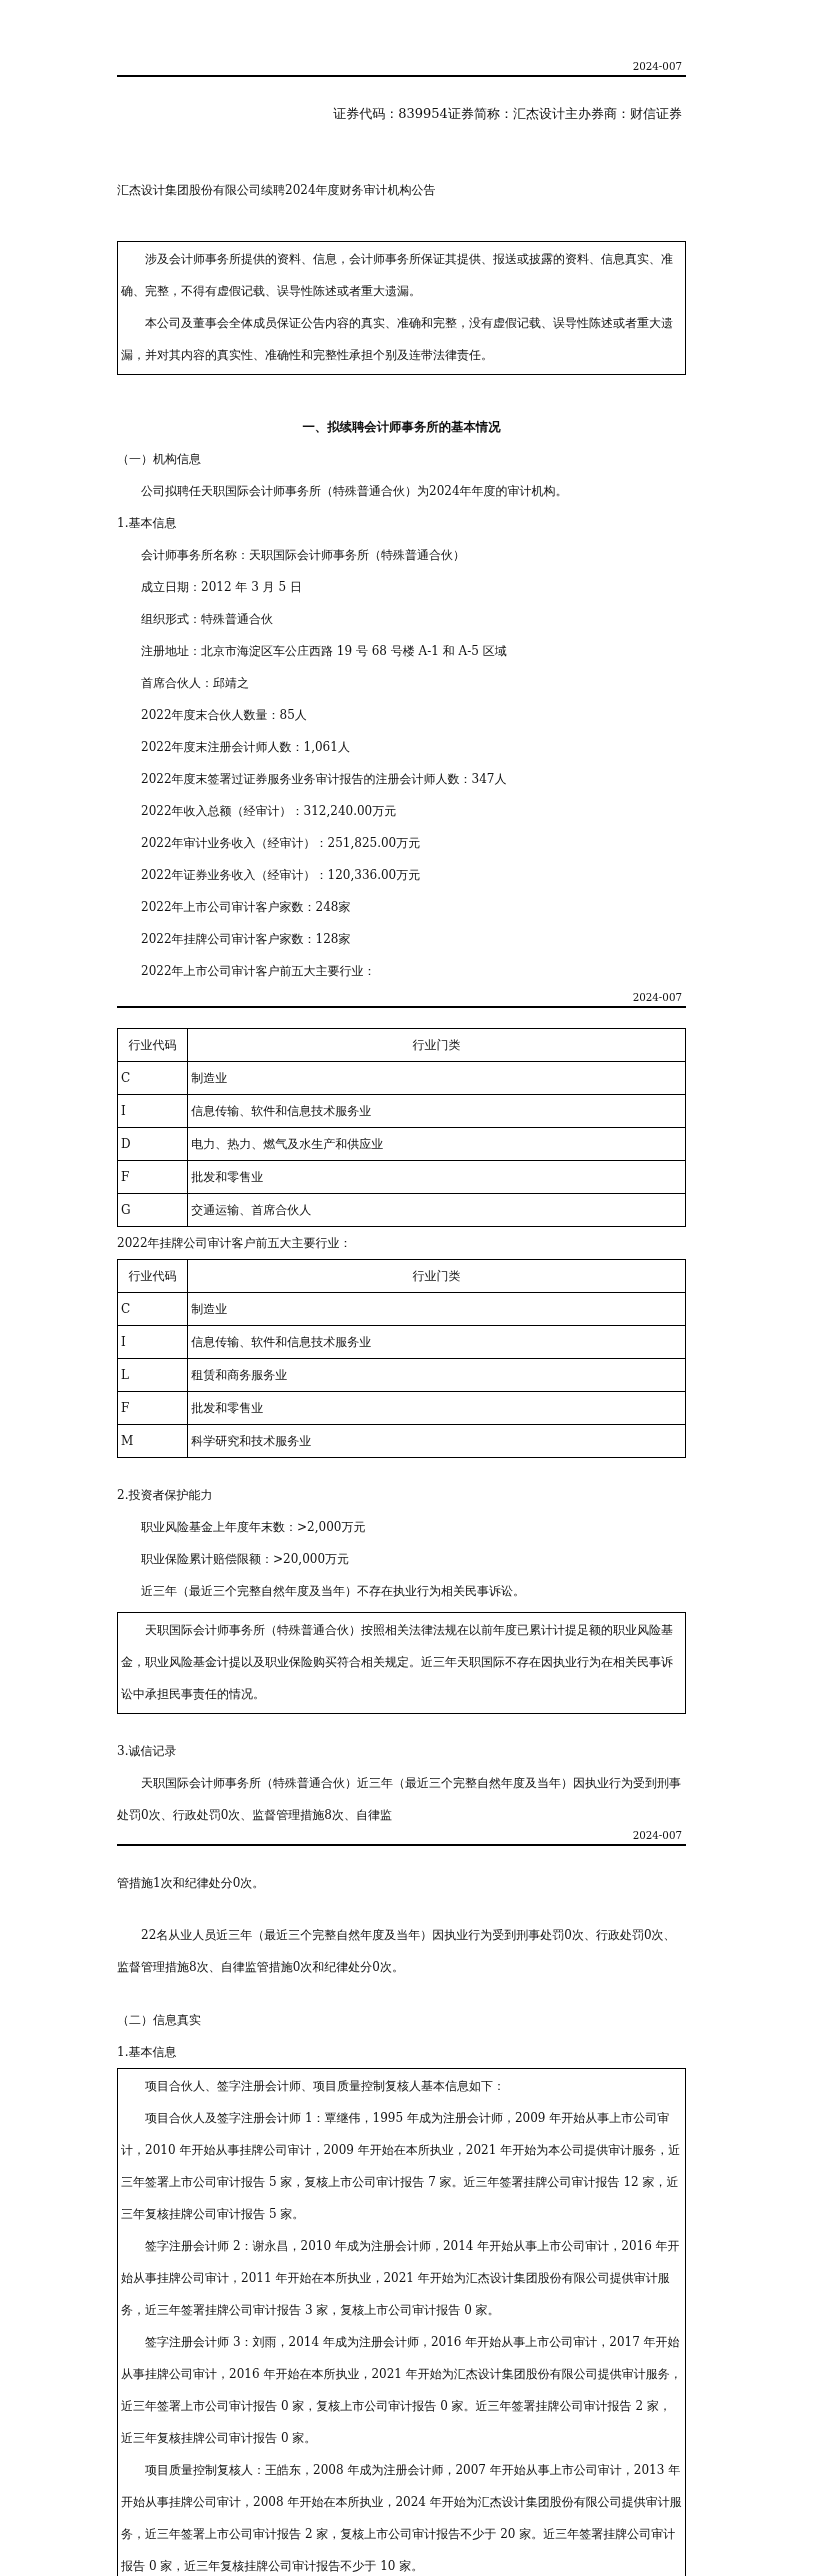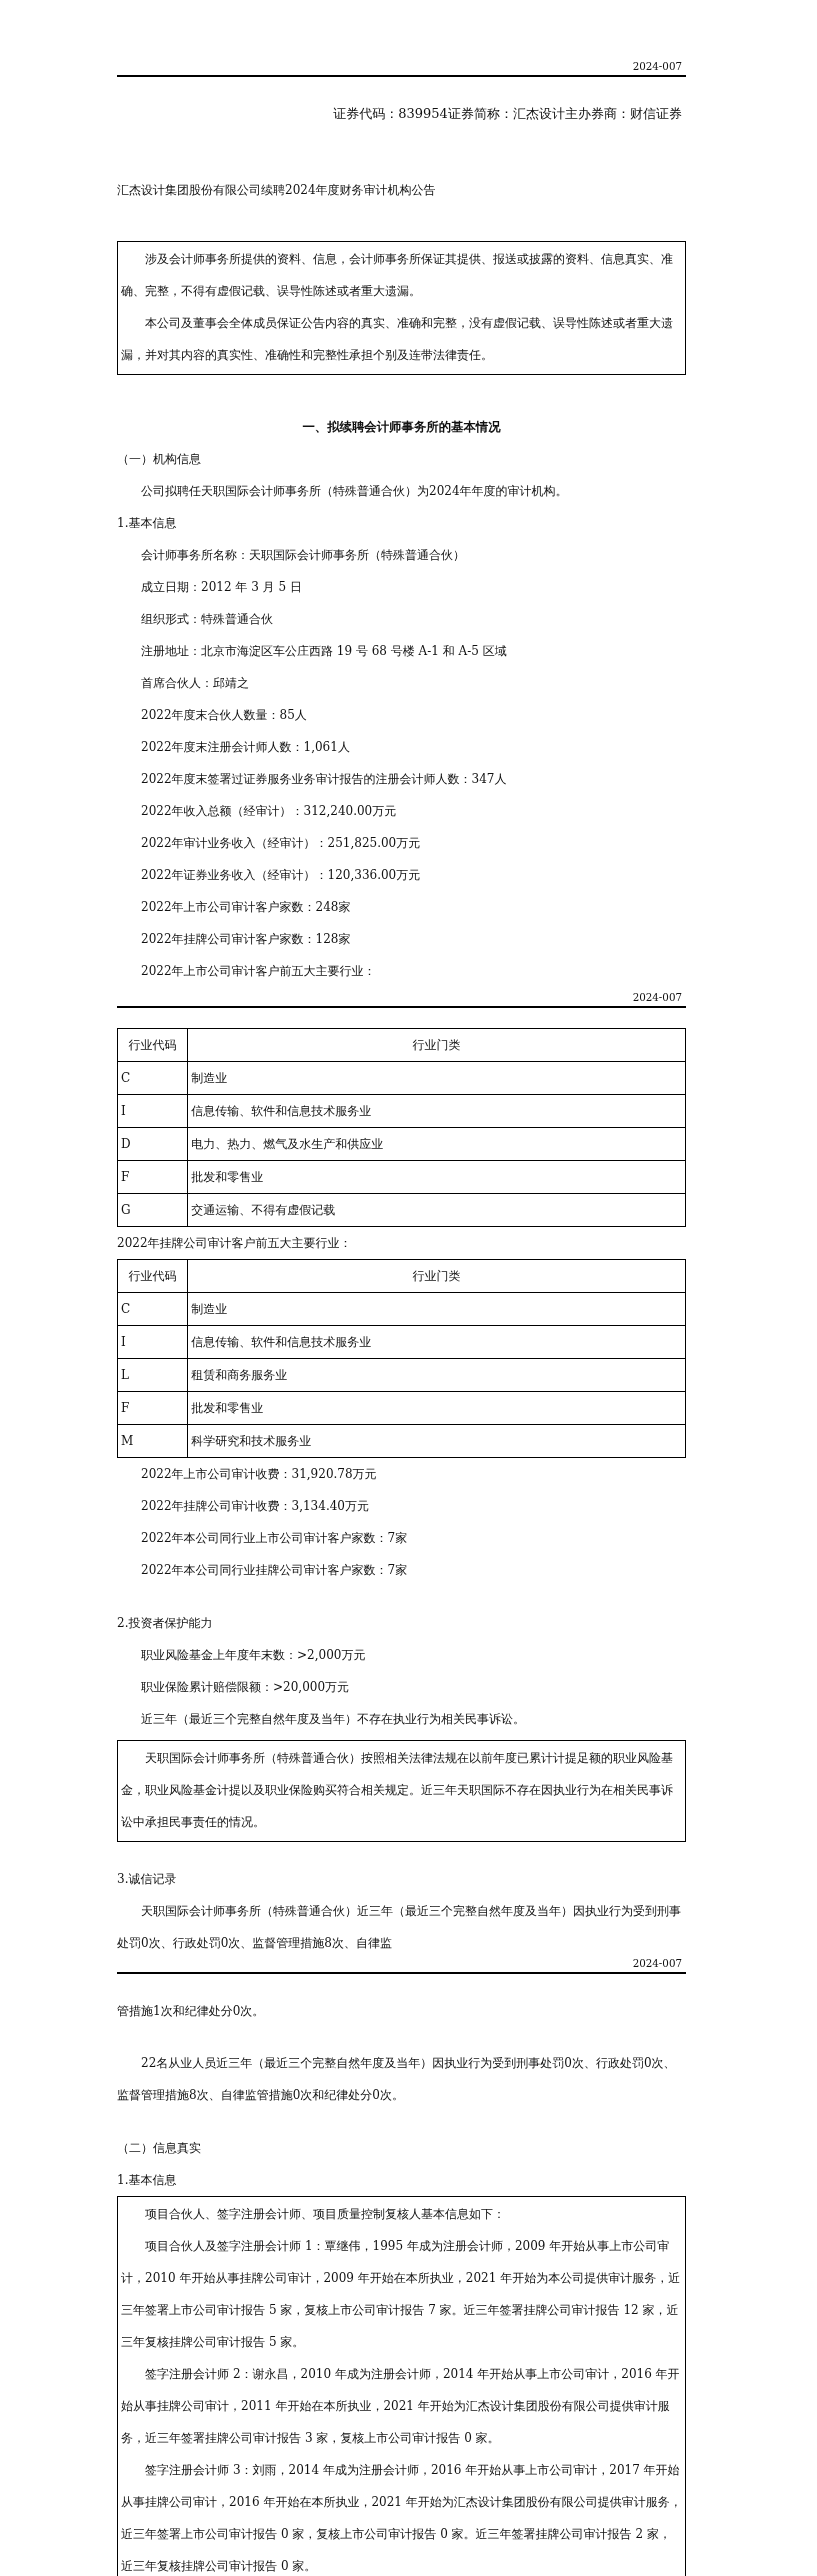--- a/index.html
+++ b/index.html
@@ -95,21 +95,21 @@
     <tr>
       <td class="code">D</td>
       <td>电力、热力、燃气及水生产和供应业</td>
     </tr>
     <tr>
       <td class="code">F</td>
       <td>批发和零售业</td>
     </tr>
     <tr>
       <td class="code">G</td>
-      <td>交通运输、不得有虚假记载</td>
+      <td>交通运输、首席合伙人</td>
     </tr>
   </tbody>
       </table>
 
   <p>2022年挂牌公司审计客户前五大主要行业：</p>
 
   <table class="ind-tbl">
     <tbody>
           <tr>
       <th class="code">行业代码</th>
@@ -131,26 +131,20 @@
       <td class="code">F</td>
       <td>批发和零售业</td>
     </tr>
     <tr>
       <td class="code">M</td>
       <td>科学研究和技术服务业</td>
     </tr>
   </tbody>
       </table>
 
-  <div class="indent-block">
-    <p>2022年上市公司审计收费：31,920.78万元</p>
-    <p>2022年挂牌公司审计收费：3,134.40万元</p>
-    <p>2022年本公司同行业上市公司审计客户家数：7家</p>
-    <p>2022年本公司同行业挂牌公司审计客户家数：7家</p>
-  </div>
 
   <div class="gap"></div>
   <h3>2.投资者保护能力</h3>
   <div class="indent-block">
     <p>职业风险基金上年度年末数：&gt;2,000万元</p>
     <p>职业保险累计赔偿限额：&gt;20,000万元</p>
     <p>近三年（最近三个完整自然年度及当年）不存在执业行为相关民事诉讼。</p>
   </div>
   <div style="height:5.2px"></div>
   <div class="box">

